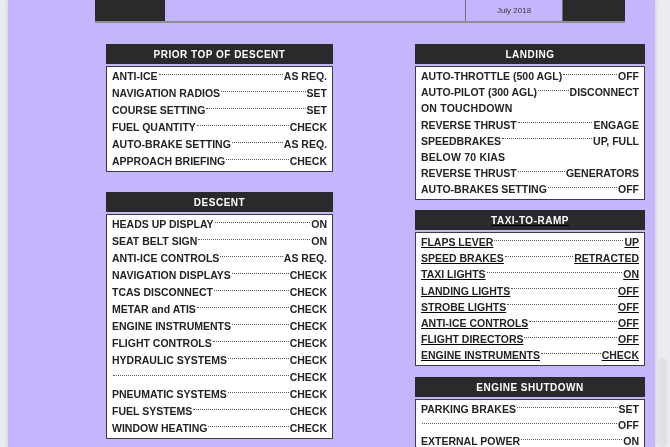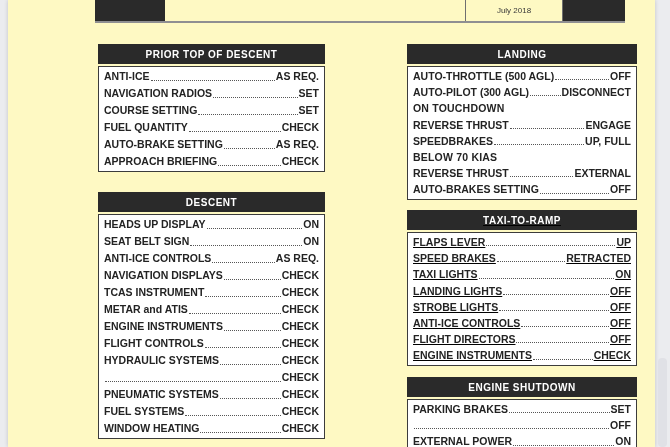--- a/index.html
+++ b/index.html
@@ -3,21 +3,21 @@
 <meta charset="utf-8">
 <style>
   * { margin:0; padding:0; box-sizing:border-box; }
   html,body { width:670px; height:447px; overflow:hidden; }
   body { font-family:"Liberation Sans", sans-serif; background:#ebecef; }
 
   .viewport { position:relative; width:670px; height:447px; overflow:hidden; }
 
   .page {
     position:absolute; left:8px; top:0; width:647px; height:447px;
-    background:#fef9c3; box-shadow:0 0 4px rgba(0,0,0,0.18);
+    background:#c4b5fd; box-shadow:0 0 4px rgba(0,0,0,0.18);
   }
 
   
   .doc-header {
     position:absolute; left:87px; top:0; width:530px; height:23px;
     border-bottom:2px solid #8f8f92;
   }
   .hd-dark { position:absolute; top:0; height:21px; background:#2a2a2a; }
   .hd-dark.left  { left:0;   width:70px; }
   .hd-dark.right { left:468px; width:62px; }
@@ -26,37 +26,37 @@
     border-left:1px solid #6f6f6f; border-right:1px solid #6f6f6f;
     display:flex; align-items:center; justify-content:center;
     font-size:8px; color:#3a3a3a;
   }
 
   
   .col { position:absolute; top:0; height:447px; }
   .col-left  { left:34px;  width:275px; --rh:17px; }
   .col-right { left:343px; width:278px;border-radius:12px; --rh:16.2px; }
 
-  .section { position:absolute; left:8px; width:100%;padding-left:48px; }
+  .section { position:absolute; left:16px; width:100%;padding-left:48px; }
   .col-left  .section:nth-child(1) { top:44px; }
   .col-left  .section:nth-child(2) { top:192px; }
   .col-right .section:nth-child(1) { top:44px; }
   .col-right .section:nth-child(2) { top:210px;text-decoration:underline; }
   .col-right .section:nth-child(3) { top:377px; }
 
   .sec-title {
     height:20px; background:#2a2a2a; color:#ffffff;
     display:flex; align-items:center; justify-content:center;
     font-size:10px; font-weight:bold; letter-spacing:0.5px;
   }
   .sec-body {
     margin-top:2px; background:#ffffff;
     border:1.5px solid #3c3c3c; padding:1px 5px;
   }
-  .row { display:flex; height:var(--rh); }
+  .row { display:flex; height:var(--rh);align-items:center; }
   .lbl, .val {
     line-height:var(--rh); white-space:nowrap;
     font-size:10.5px; font-weight:bold; color:#232323;
   }
   .val { text-align:right; }
   .leader {
     flex:1; border-bottom:1.8px dotted #565656;
     margin:0 1px 4px 1px; min-width:8px;
   }
   .row.subheader .lbl { font-weight:bold; letter-spacing:0.2px; }
@@ -135,21 +135,21 @@
               <span class="lbl">ANTI-ICE CONTROLS</span>
               <span class="leader"></span>
               <span class="val">AS REQ.</span>
             </div>
             <div class="row">
               <span class="lbl">NAVIGATION DISPLAYS</span>
               <span class="leader"></span>
               <span class="val">CHECK</span>
             </div>
             <div class="row">
-              <span class="lbl">TCAS INSTRUMENT</span>
+              <span class="lbl">TCAS DISCONNECT</span>
               <span class="leader"></span>
               <span class="val">CHECK</span>
             </div>
             <div class="row">
               <span class="lbl">METAR and ATIS</span>
               <span class="leader"></span>
               <span class="val">CHECK</span>
             </div>
             <div class="row">
               <span class="lbl">ENGINE INSTRUMENTS</span>
@@ -214,21 +214,21 @@
               <span class="lbl">SPEEDBRAKES</span>
               <span class="leader"></span>
               <span class="val">UP, FULL</span>
             </div>
             <div class="row subheader">
               <span class="lbl">BELOW 70 KIAS</span>
             </div>
             <div class="row">
               <span class="lbl">REVERSE THRUST</span>
               <span class="leader"></span>
-              <span class="val">EXTERNAL</span>
+              <span class="val">GENERATORS</span>
             </div>
             <div class="row">
               <span class="lbl">AUTO-BRAKES SETTING</span>
               <span class="leader"></span>
               <span class="val">OFF</span>
             </div>
           </div>
         </div>
         <div class="section">
           <div class="sec-title">TAXI-TO-RAMP</div>

